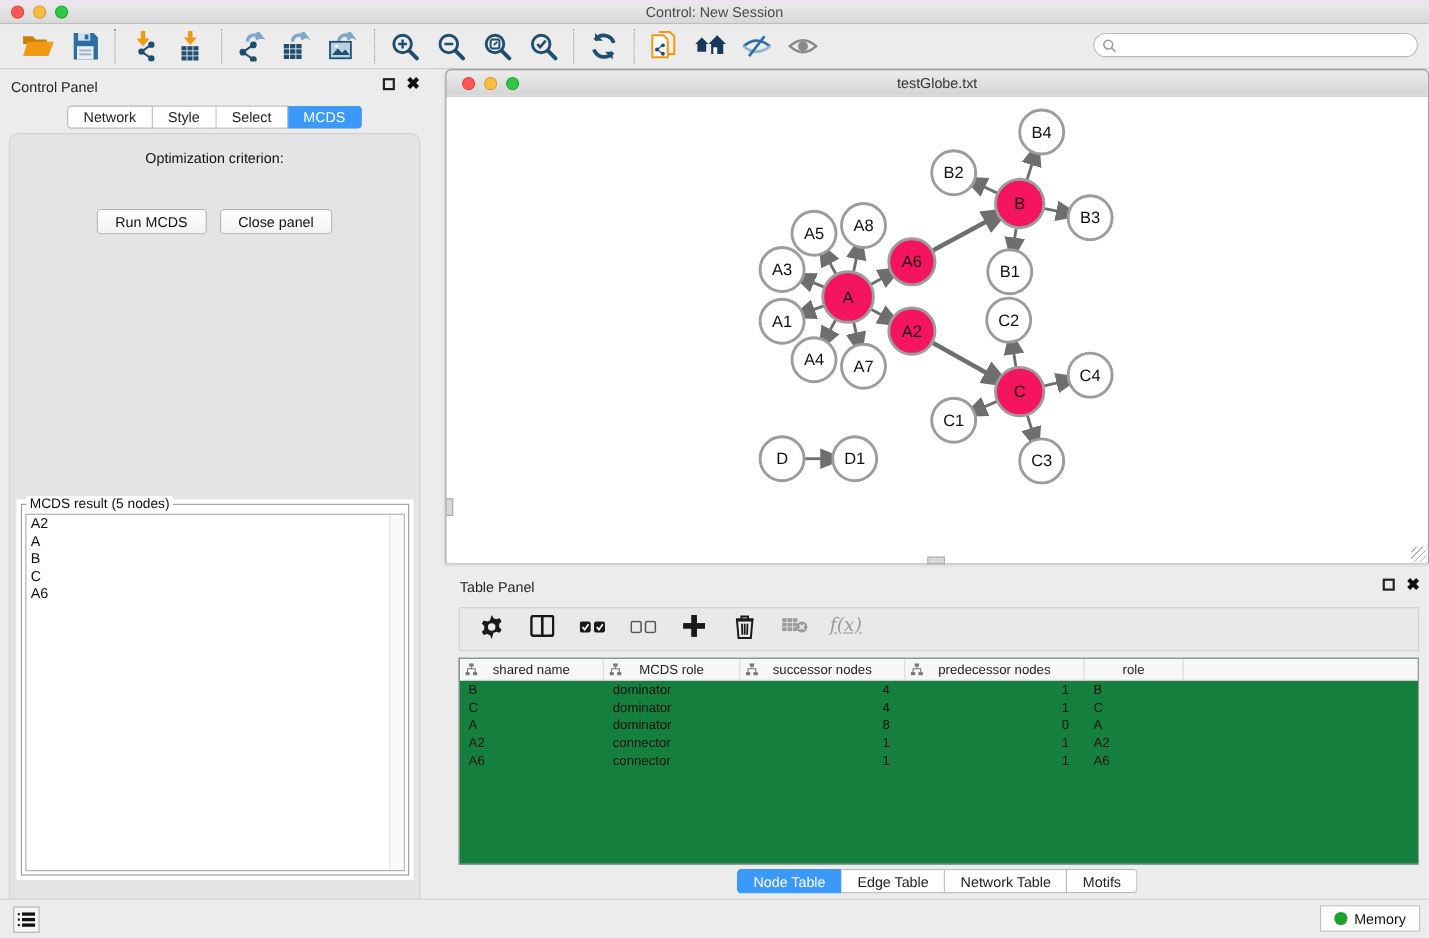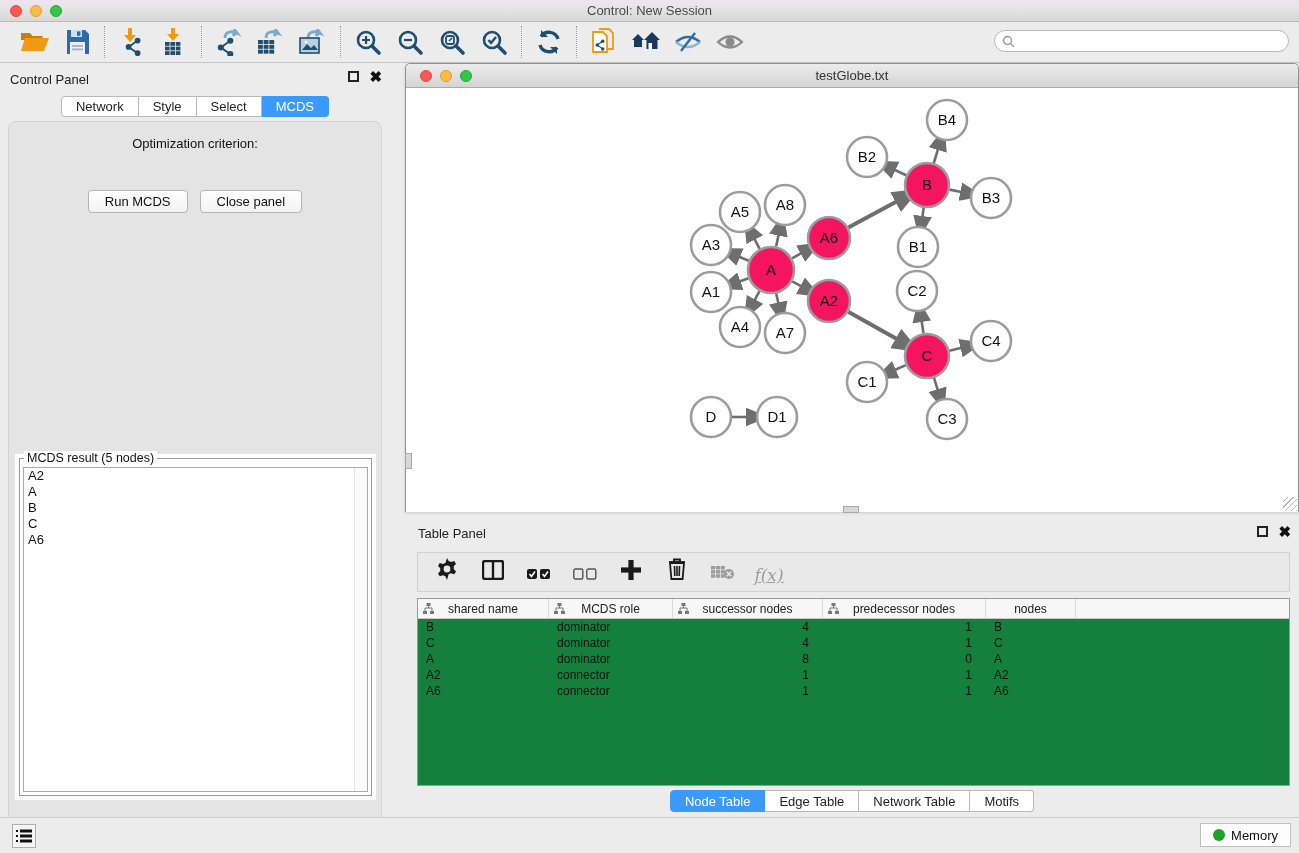--- a/index.html
+++ b/index.html
@@ -72,21 +72,21 @@
   .edge-grip-bottom { position:absolute; left:437px; bottom:-1px; width:16px; height:7px; background:#d8d8d8; border:1px solid #aaa; }
   .resize-grip { position:absolute; right:1px; bottom:1px; width:14px; height:14px;
     background:repeating-linear-gradient(135deg, transparent 0 3px, #b5b5b5 3px 4px); }
 
   
   .table-panel { position:absolute; left:405px; top:518px; width:894px; height:299px; background:#ececec; }
   .tp-header { position:relative; height:28px; }
   .tp-title { position:absolute; left:13px; top:8px; font-size:13px; color:#222; }
   .tp-toolbar { position:absolute; left:12px; top:34px; width:873px; height:40px; background:#e9e9e9;
     border:1px solid #d0d0d0; display:flex; align-items:center; gap:20px; padding-left:16px; }
-  .tp-tool { width:26px; height:26px; display:flex; align-items:flex-end; justify-content:center; font-size:20px; color:#1a1a1a;text-decoration:underline; }
+  .tp-tool { width:26px; height:26px; display:flex; align-items:flex-start; justify-content:center; font-size:20px; color:#1a1a1a;text-decoration:underline; }
   .tp-tool.disabled { color:#9c9c9c; }
   .fx-label { font-family:"DejaVu Serif", serif; font-style:italic; font-size:17px; color:#9c9c9c; }
   .tp-table { position:absolute; left:12px; top:80px; width:873px; height:188px; background:#15803d; border:1px solid #9a9a9a; overflow:hidden; }
   .tp-head { display:flex; height:20px; background:#f7f7f7; border-bottom:1px solid #c9c9c9; }
   .tp-hcell { position:relative; border-right:1px solid #d9d9d9; display:flex; align-items:center; justify-content:center; font-size:12px; color:#222; }
   .tp-hcell .tree-ic { position:absolute; left:5px; top:4px; }
   .tp-row { display:flex; height:16px; }
   .tp-cell { font-size:12px; line-height:16px; padding:0 8px; color:#111; white-space:nowrap; overflow:hidden; }
   .tp-cell.num { text-align:right; padding-right:14px; }
   .tp-tabs { position:absolute; left:0; top:272px; width:100%; display:flex; justify-content:center; }
@@ -587,21 +587,21 @@
         <div class="tp-hcell" style="width: 163px;">
           <span class="tree-ic"><svg width="11" height="11" viewBox="0 0 11 11">
               <rect x="3.5" y="0" width="4" height="3" fill="#777"></rect>
               <path d="M5.5 3 v2 M2 8 v-3 h7 v3" stroke="#777" fill="none"></path>
               <rect x="0" y="8" width="4" height="3" fill="#777"></rect>
               <rect x="7" y="8" width="4" height="3" fill="#777"></rect>
             </svg></span>
           <span>predecessor nodes</span>
         </div>
         <div class="tp-hcell" style="width: 90px;">
-          <span>nodes</span>
+          <span>role</span>
         </div>
       </div>
     <div id="tp-rows">
         <div class="tp-row">
           <div class="tp-cell" style="width: 131px;">B</div>
           <div class="tp-cell" style="width: 124px;">dominator</div>
           <div class="tp-cell num" style="width: 150px;">4</div>
           <div class="tp-cell num" style="width: 163px;">1</div>
           <div class="tp-cell" style="width: 90px;">B</div>
         </div>

